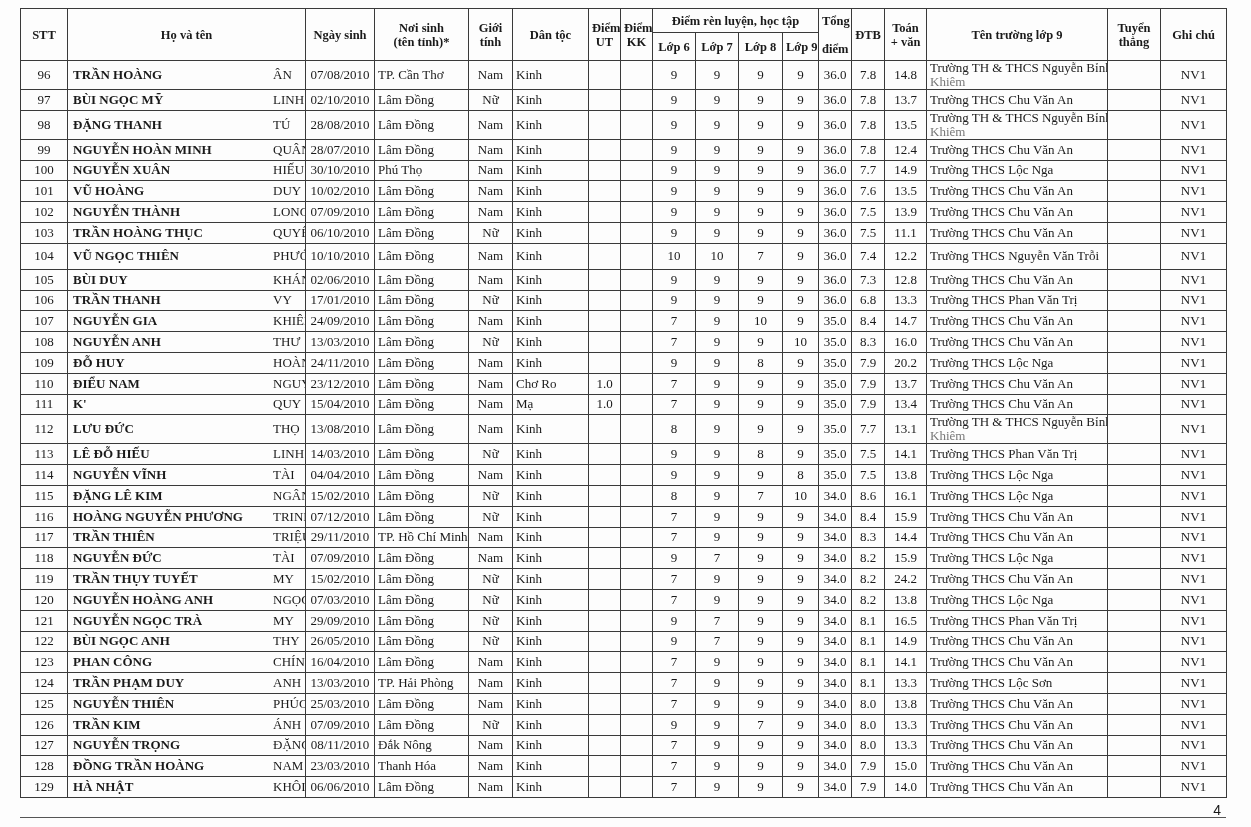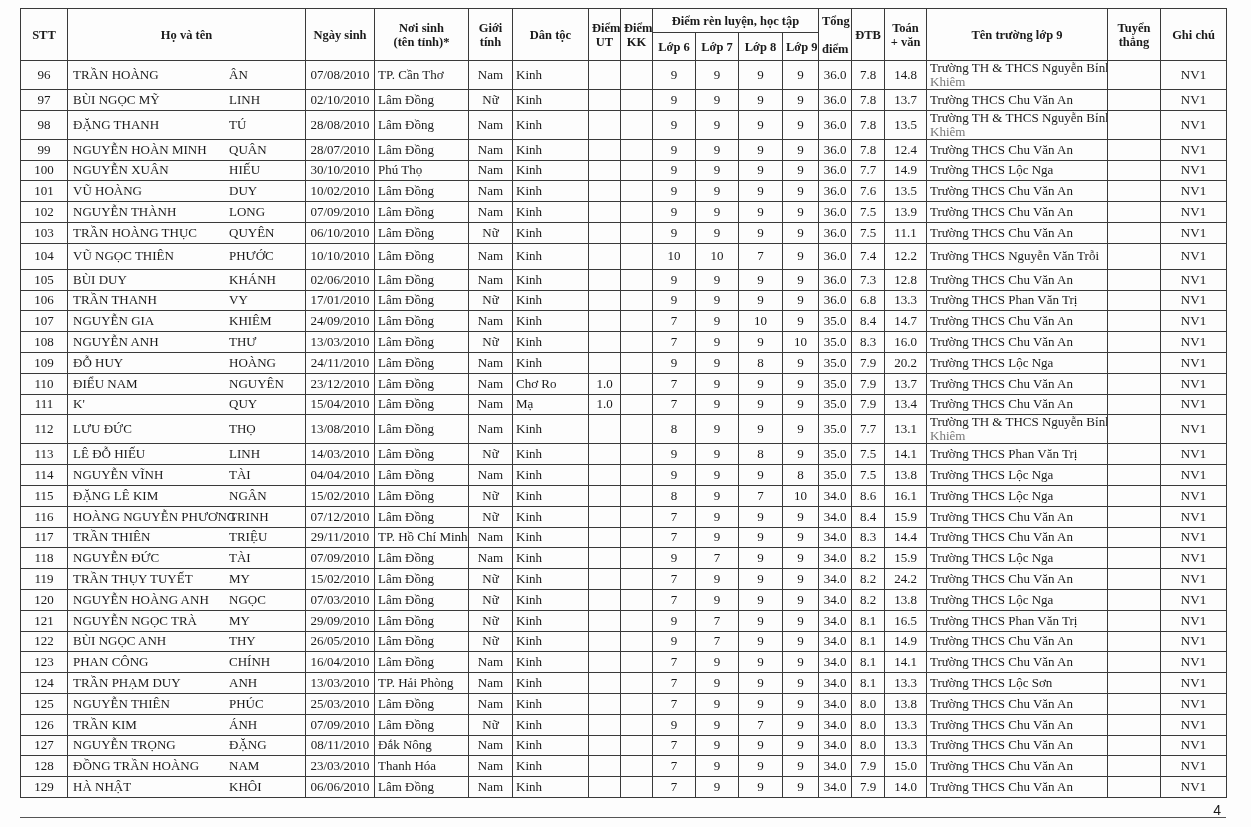--- a/index.html
+++ b/index.html
@@ -9,22 +9,22 @@
                table-layout:fixed; width:1206px; font-size:13px; }
   table.grid th, table.grid td { border:1px solid #3a3a3a; padding:0 3px; overflow:hidden;
                white-space:nowrap; line-height:14px; }
   table.grid th { font-weight:bold; font-size:12.5px; text-align:center; vertical-align:middle; }
   th.h-name { font-weight:normal; }
   td { height:19.8px; }
   tr.tall td { height:25px; }
   .c { text-align:center; }
   .l { text-align:left; }
   td.name { padding:0; }
-  td.name .sur { display:inline-block; width:156px; padding-left:2px; }
-  td.name .given { display:inline-block; }
+  td.name .sur { display:inline-block; width:156px; padding-left:2px;font-weight:bold; }
+  td.name .given { display:inline-block;margin-left:44px; }
   td.school { white-space:normal; line-height:13px; font-size:13px; }
   td.school .wrap2 { color:#777; }
   .page-num { position:absolute; right:30px; top:802px; font-family:"Liberation Sans", sans-serif; font-size:14px; }
   .footer-rule { position:absolute; left:20px; width:1206px; top:817px; border-top:1.5px solid #555; }
 </style>
 </head>
 <body>
 
 <table class="grid">
   <colgroup>

